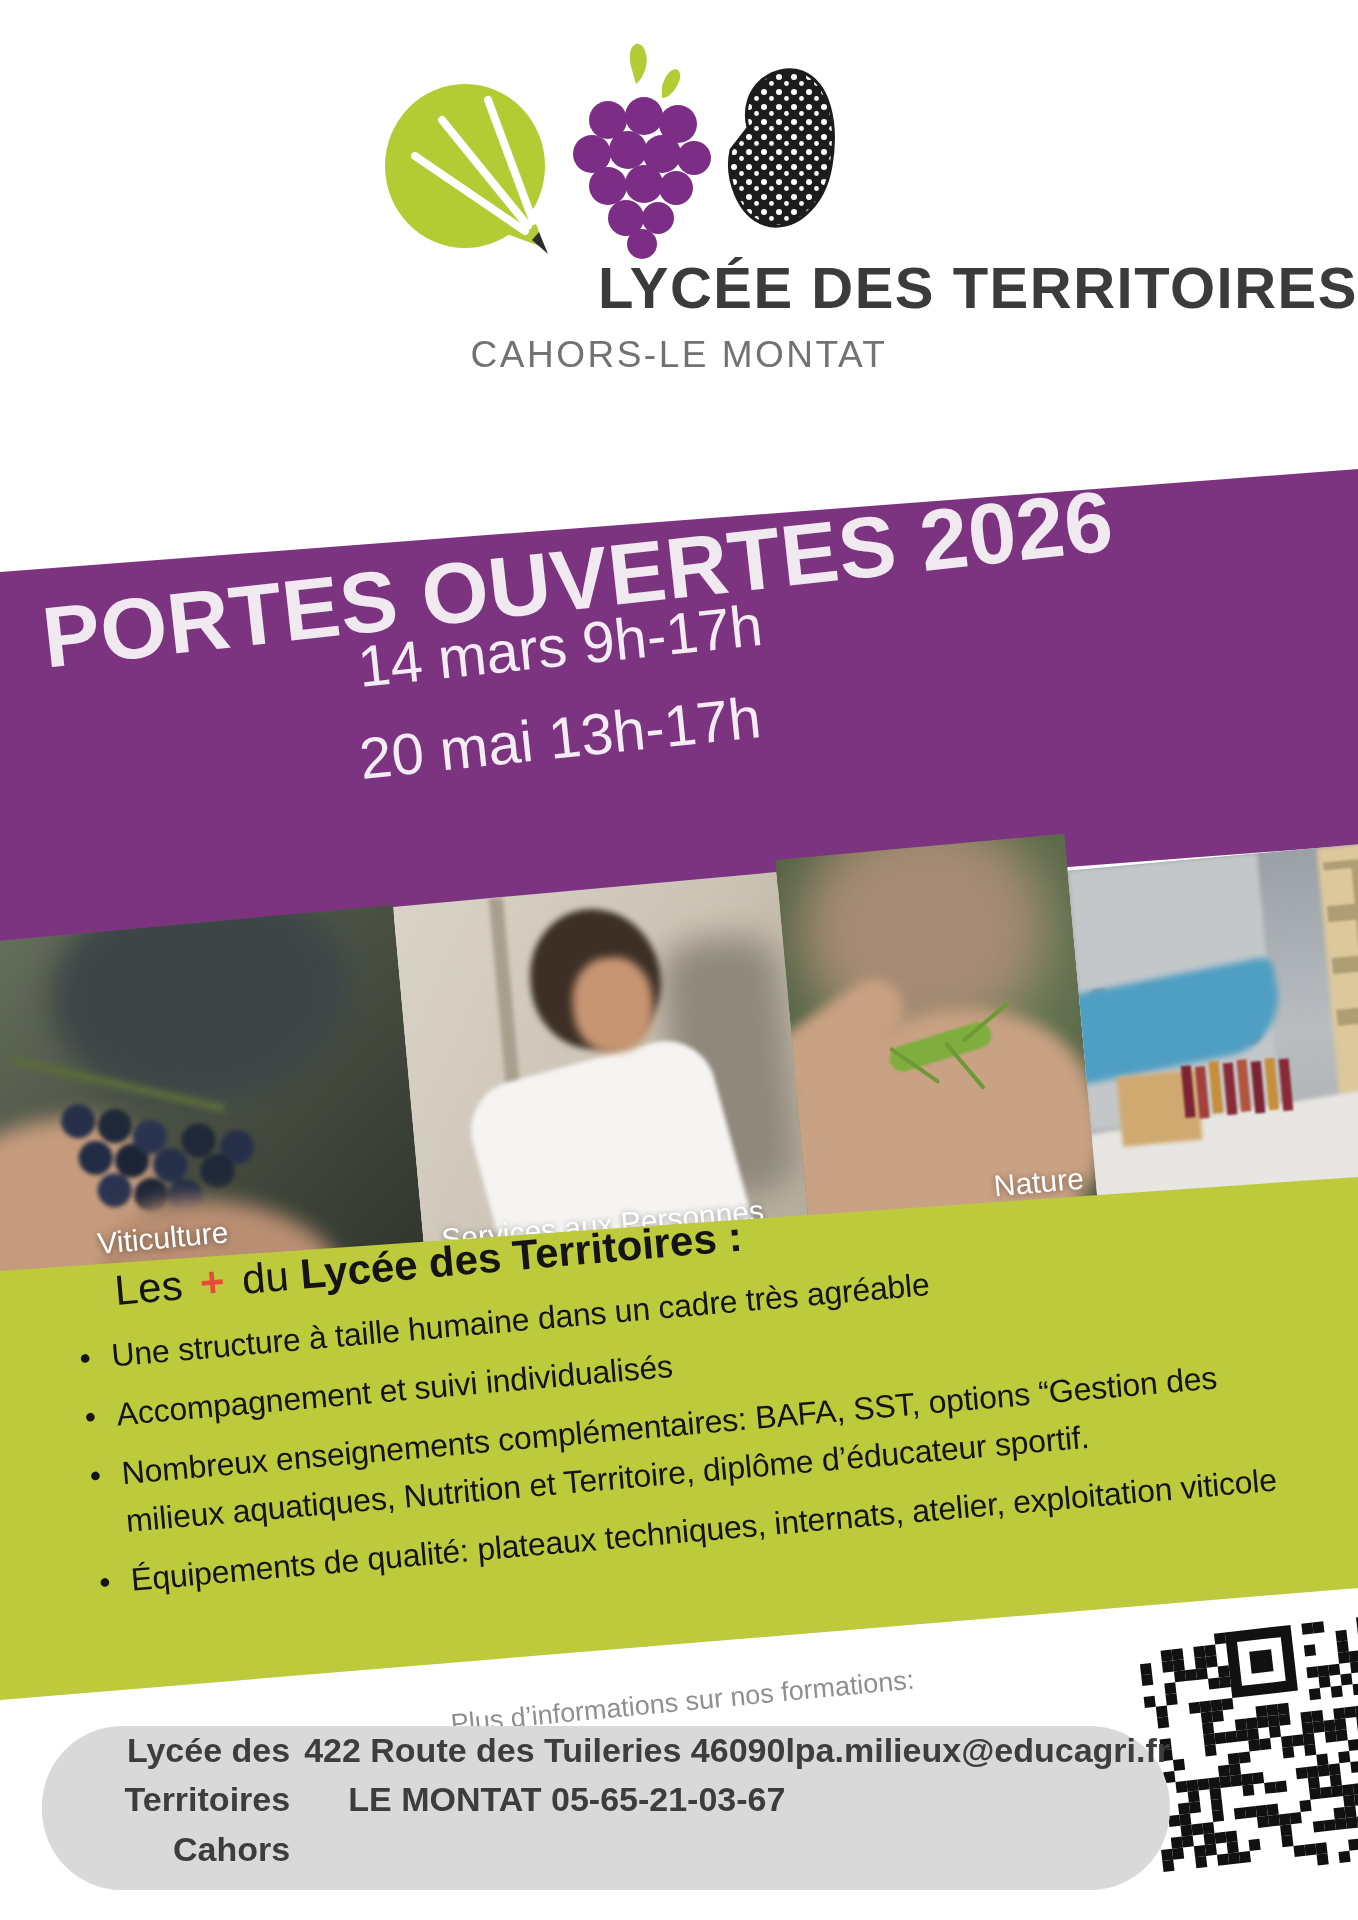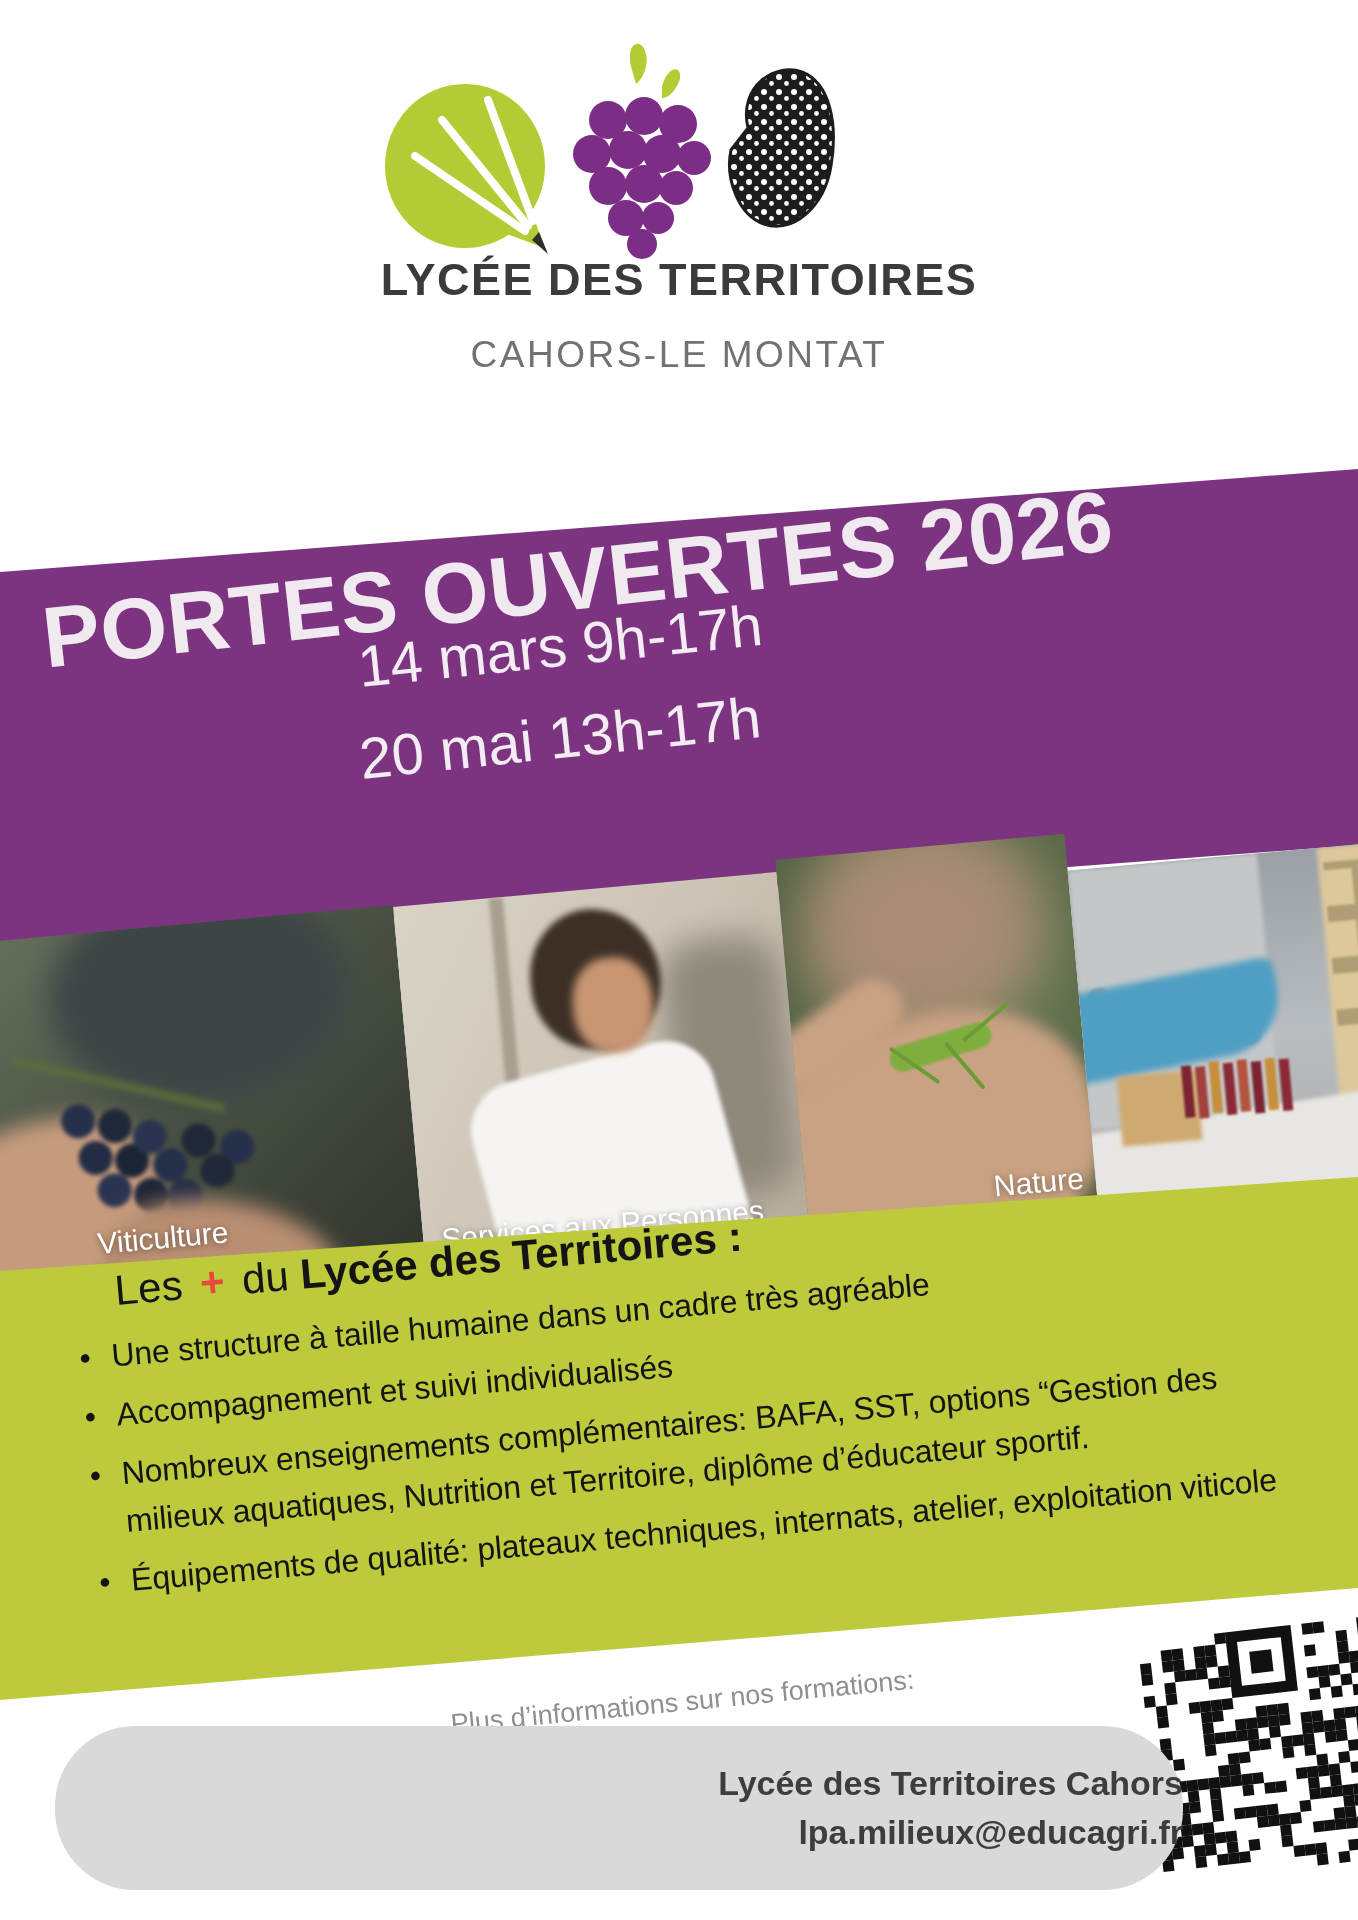--- a/index.html
+++ b/index.html
@@ -5,22 +5,22 @@
   html,body{margin:0;padding:0;background:#e8e8e8;}
   .poster{
     position:relative;width:1358px;height:1920px;margin:0 auto;
     background:#ffffff;overflow:hidden;
     font-family:"Liberation Sans",sans-serif;
   }
   .abs{position:absolute;}
 
   
   .logo{left:340px;top:28px;width:500px;height:235px;z-index:5;}
-  .brand-title{left:0;top:254px;width:100%;text-align:center;z-index:5;
-    font-size:45px;font-weight:800;color:#3b3a3c;letter-spacing:1.5px;}
+  .brand-title{left:0;top:254px;width:100%;text-align:right;z-index:5;
+    font-size:58px;font-weight:800;color:#3b3a3c;letter-spacing:1.5px;}
   .brand-subtitle{left:0;top:334px;width:100%;text-align:center;z-index:5;
     font-size:37px;font-weight:500;color:#717274;letter-spacing:2.5px;}
 
   
   .band-purple{left:0;top:0;width:1358px;height:1920px;z-index:1;
     background:#7d3480;
     clip-path:polygon(0 572px,1358px 469px,1358px 845px,0 948px);}
   .po-title{left:40px;top:533px;width:1020px;z-index:2;text-align:center;
     transform:rotate(-6.3deg);font-size:86px;font-weight:800;color:#f1e9f0;
     white-space:nowrap;letter-spacing:0.5px;}
@@ -128,22 +128,22 @@
     font-size:32px;letter-spacing:-0.2px;line-height:1.5;}
   .plus-list li::before{content:"•";position:absolute;left:14px;top:0;
     font-size:32px;}
   .plus-list li:nth-child(1){max-width:1180px;}
   .plus-list li:nth-child(3){max-width:1150px;}
   .plus-list li:nth-child(4){max-width:1280px;}
 
   
   .info-note{left:450px;top:1688px;width:440px;z-index:5;text-align:center;
     transform:rotate(-5.5deg);font-size:27px;color:#8f8f8f;white-space:nowrap;}
-  .contact-box{left:55px;top:1726px;width:1128px;height:164px;z-index:5;
-    background:#d9d9d9;border-radius:80px;display:flex;flex-direction:column;
+  .contact-box{left:42px;top:1726px;width:1128px;height:164px;z-index:5;
+    background:#d9d9d9;border-radius:80px;display:flex;flex-direction:row;
     justify-content:center;text-align:right;color:#3d3d3d;font-weight:700;}
   .contact-box div{font-size:34px;line-height:1.45;}
   .qr{left:1150px;top:1618px;width:276px;height:254px;z-index:5;background:#fff;
     transform:rotate(-6.5deg);}
   .qr i{position:absolute;background:#111;display:block;width:11px;height:11px;}
   .qr .finder{position:absolute;left:88px;top:8px;width:66px;height:66px;
     background:#111;}
   .qr .finder::before{content:"";position:absolute;left:11px;top:11px;
     width:44px;height:44px;background:#fff;}
   .qr .finder::after{content:"";position:absolute;left:22px;top:22px;
@@ -442,16 +442,17 @@
       <i style="left: 132px; top: 228px;"></i>
       <i style="left: 143px; top: 228px;"></i>
       <i style="left: 154px; top: 228px;"></i>
       <i style="left: 187px; top: 228px;"></i>
       <i style="left: 154px; top: 239px;"></i>
       <i style="left: 176px; top: 239px;"></i>
     </div>
 
   <div class="abs contact-box">
     <div>Lycée des Territoires Cahors</div>
+    <div>422 Route des Tuileries 46090 LE MONTAT 05-65-21-03-67</div>
     <div>lpa.milieux@educagri.fr</div>
   </div>
 
 </div>
 
 </body></html>

